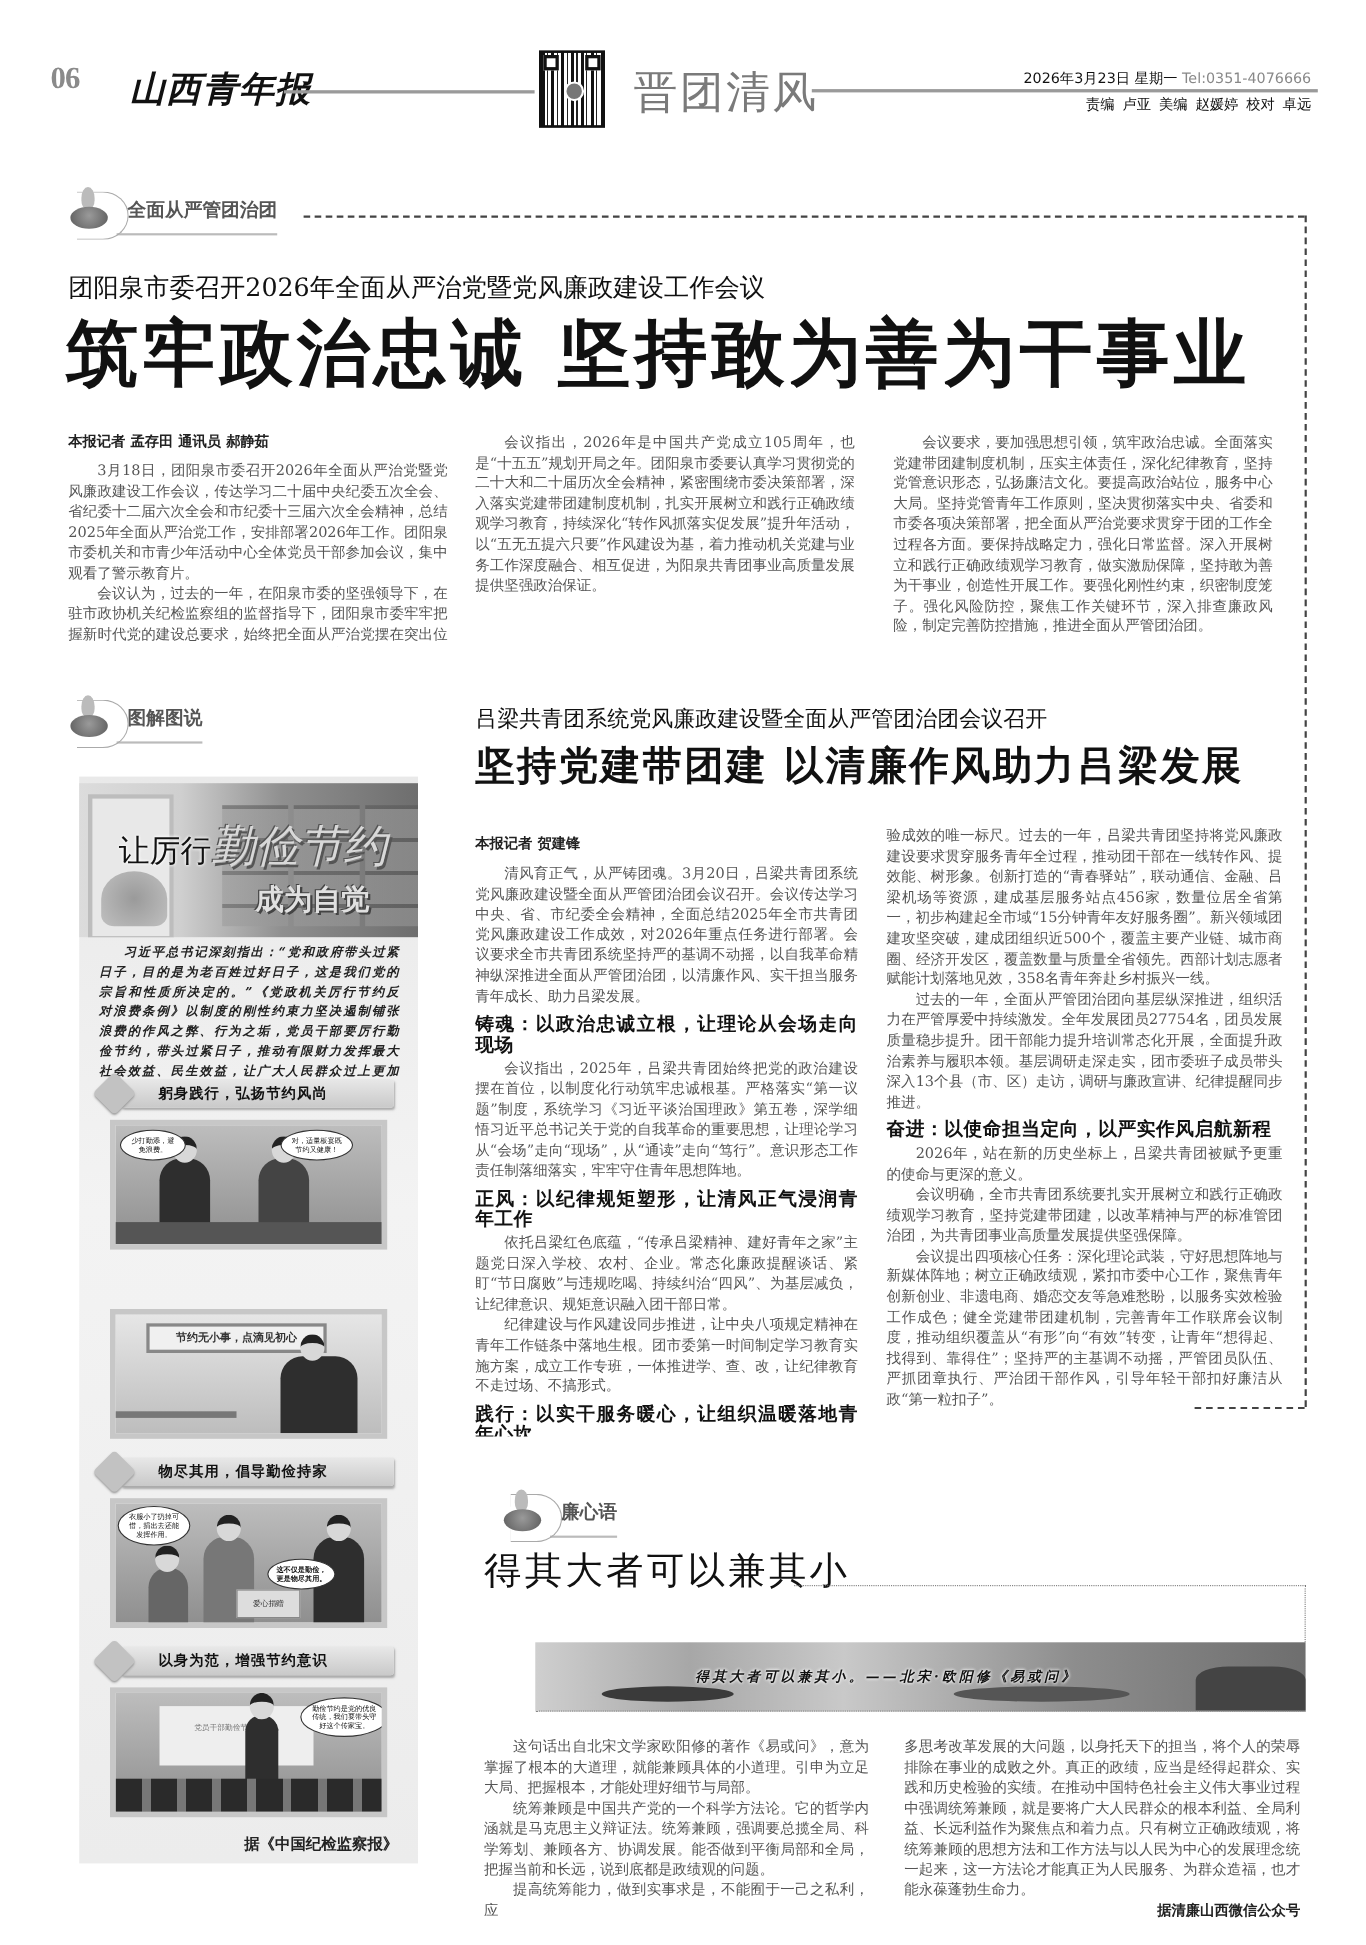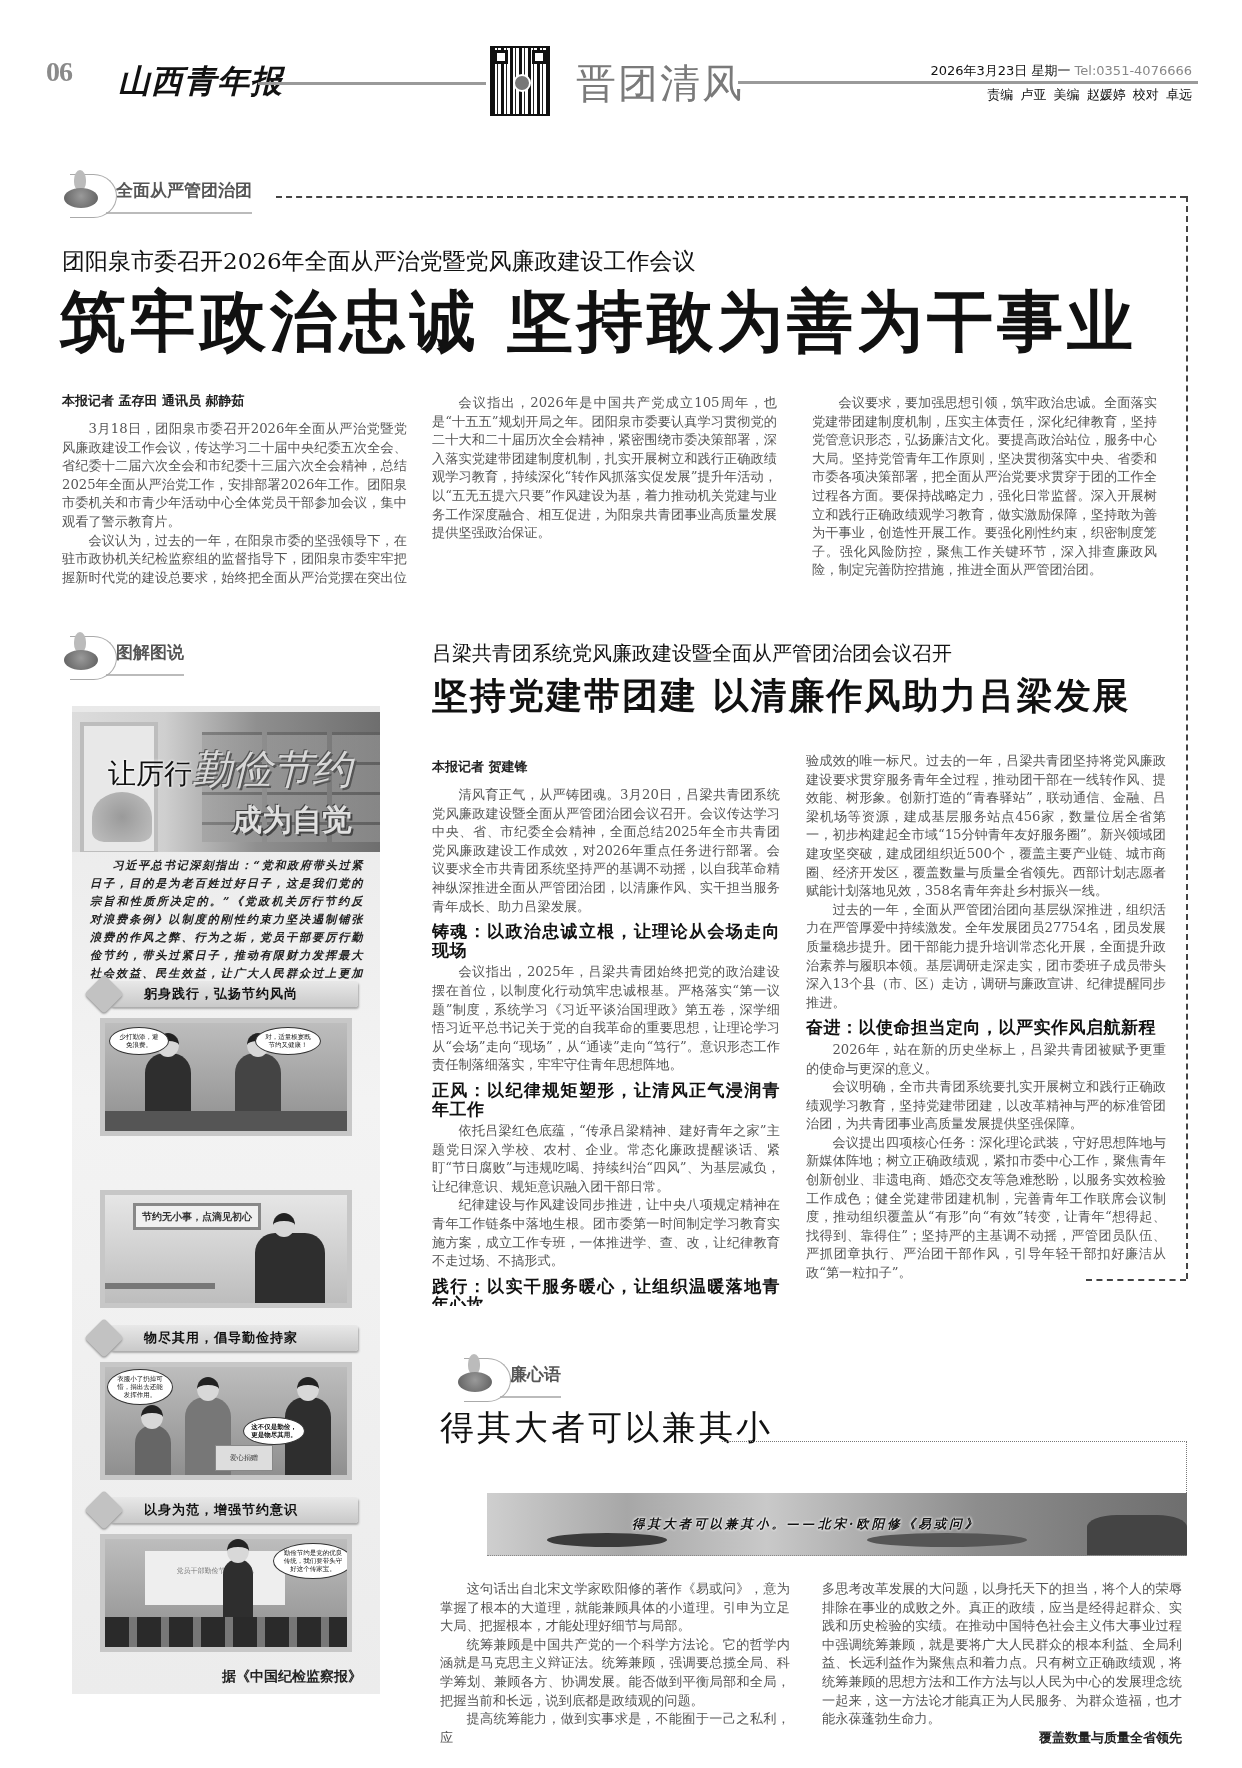--- a/index.html
+++ b/index.html
@@ -44,32 +44,32 @@
 
   
   .info { left: 72px; top: 706px; width: 308px; height: 988px; background: linear-gradient(180deg, #e9e9e9 0%, #f3f3f3 40%, #ececec 100%); }
   .info-hero { position: absolute; left: 0; top: 6px; width: 308px; height: 140px;
                background: linear-gradient(90deg, #dcdcdc 0%, #cfcfcf 30%, #8f8f8f 60%, #6e6e6e 100%); overflow: hidden; }
   .shelf { position: absolute; top: 20px; height: 110px; width: 60px; background: repeating-linear-gradient(180deg, #555 0 3px, #9a9a9a 3px 30px); opacity: 0.55; }
   .window { position: absolute; left: 8px; top: 10px; width: 70px; height: 125px; border: 4px solid #bdbdbd; background: #e8e8e8; }
   .plant { position: absolute; left: 20px; top: 80px; width: 60px; height: 50px; border-radius: 50% 50% 20% 20%; background: radial-gradient(circle, #9a9a9a, #c0c0c0); }
   .hero-t1 { position: absolute; left: 36px; top: 30px; font-family: "DejaVu Sans", sans-serif; font-weight: normal; font-size: 28px; color: #111; text-shadow: 0 0 3px #fff, 0 0 3px #fff; }
   .hero-t1 .big { font-size: 40px; font-style: italic; color: #d8d8d8; text-shadow: 2px 2px 0 #555, -1px -1px 0 #555; }
-  .hero-t2 { position: absolute; left: 160px; top: 88px; font-family: "DejaVu Sans", sans-serif; font-weight: bold; font-size: 30px; color: #e0e0e0; text-shadow: 2px 2px 0 #444, -1px -1px 0 #444; }
+  .hero-t2 { position: absolute; left: 160px; top: 88px; font-family: "DejaVu Sans", sans-serif; font-weight: bold; font-size: 26px; color: #e0e0e0; text-shadow: 2px 2px 0 #444, -1px -1px 0 #444; }
   .info-quote { position: absolute; left: 18px; top: 150px; width: 274px; font-family: "DejaVu Serif", serif; font-style: italic; font-weight: bold; font-size: 11.2px; line-height: 18px; color: #222; letter-spacing: 1.6px; text-align: justify; }
   .info-quote p { margin: 0; text-indent: 2em; }
   .banner { position: absolute; left: 8px; width: 280px; height: 32px; }
   .banner .bar { position: absolute; left: 30px; top: 3px; width: 248px; height: 26px; background: linear-gradient(180deg, #e8e8e8, #c9c9c9); border-radius: 3px; box-shadow: 1px 2px 2px #aaa; }
   .banner .diamond { position: absolute; left: 10px; top: 2px; width: 28px; height: 28px; background: #c2c2c2; transform: rotate(45deg); border-radius: 4px; box-shadow: 1px 1px 2px #999; }
   .banner .txt { position: absolute; left: 64px; top: 7px; font-family: "DejaVu Sans", sans-serif; font-weight: bold; font-size: 13px; color: #111; letter-spacing: 1px; }
   .panel { position: absolute; left: 28px; width: 252px; height: 118px; background: linear-gradient(180deg, #bdbdbd, #8f8f8f); border: 5px solid #c7c7c7; box-sizing: border-box; overflow: hidden; }
   .panel .fig { position: absolute; bottom: 0; width: 46px; height: 78px; border-radius: 20px 20px 0 0; background: #2e2e2e; }
   .panel .head { position: absolute; width: 22px; height: 24px; border-radius: 50%; background: #d8d8d8; border-top: 8px solid #222; box-sizing: border-box; }
   .bubble { position: absolute; background: #fff; border: 1px solid #333; border-radius: 50%; font-family: "DejaVu Sans", sans-serif; font-size: 6.5px; line-height: 8px; color: #111; padding: 5px 7px; text-align: center; }
-  .sign { position: absolute; background: #f0f0f0; border: 3px solid #888; font-family: "DejaVu Sans", sans-serif; font-weight: bold; font-size: 10px; line-height: 13px; color: #333; padding: 4px 6px; }
+  .sign { position: absolute; background: #f0f0f0; border: 3px solid #888; font-family: "DejaVu Sans", sans-serif; font-weight: bold; font-size: 10px; line-height: 13px; color: #333; padding: 4px 24px; }
   .info-source { position: absolute; right: 18px; bottom: 8px; font-family: "DejaVu Sans", sans-serif; font-weight: bold; font-size: 14px; color: #222; }
 
   
   .ink-banner { left: 487px; top: 1493px; width: 700px; height: 62px; border-bottom: 1px dotted #888;
                 background: linear-gradient(90deg, #cfcfcf 0%, #a7a7a7 20%, #c9c9c9 40%, #8d8d8d 70%, #6e6e6e 100%); overflow: hidden; }
   .ink-banner .mtn { position: absolute; bottom: 8px; height: 14px; border-radius: 50%; background: #3a3a3a; }
   .ink-banner .txt { position: absolute; left: 145px; top: 23px; font-family: "DejaVu Serif", serif; font-style: italic; font-weight: bold; font-size: 12.5px; color: #111; letter-spacing: 3px; text-shadow: 0 0 3px #fff, 0 0 3px #fff; }
 </style>
 </head>
 <body>
@@ -236,14 +236,14 @@
   <span class="txt">得其大者可以兼其小。——北宋·欧阳修《易或问》</span>
 </div>
 
 <div class="abs body-text" style="left:440px; top:1580px; width:350px;">
   <p>这句话出自北宋文学家欧阳修的著作《易或问》，意为掌握了根本的大道理，就能兼顾具体的小道理。引申为立足大局、把握根本，才能处理好细节与局部。</p>
   <p>统筹兼顾是中国共产党的一个科学方法论。它的哲学内涵就是马克思主义辩证法。统筹兼顾，强调要总揽全局、科学筹划、兼顾各方、协调发展。能否做到平衡局部和全局，把握当前和长远，说到底都是政绩观的问题。</p>
   <p>提高统筹能力，做到实事求是，不能囿于一己之私利，应</p>
 </div>
 <div class="abs body-text" style="left:822px; top:1580px; width:360px;">
   <p style="text-indent:0;">多思考改革发展的大问题，以身托天下的担当，将个人的荣辱排除在事业的成败之外。真正的政绩，应当是经得起群众、实践和历史检验的实绩。在推动中国特色社会主义伟大事业过程中强调统筹兼顾，就是要将广大人民群众的根本利益、全局利益、长远利益作为聚焦点和着力点。只有树立正确政绩观，将统筹兼顾的思想方法和工作方法与以人民为中心的发展理念统一起来，这一方法论才能真正为人民服务、为群众造福，也才能永葆蓬勃生命力。</p>
-  <div class="source">覆盖数量与质量全省领先</div>
+  <div class="source">据清廉山西微信公众号</div>
 </div>
 
 </body></html>

